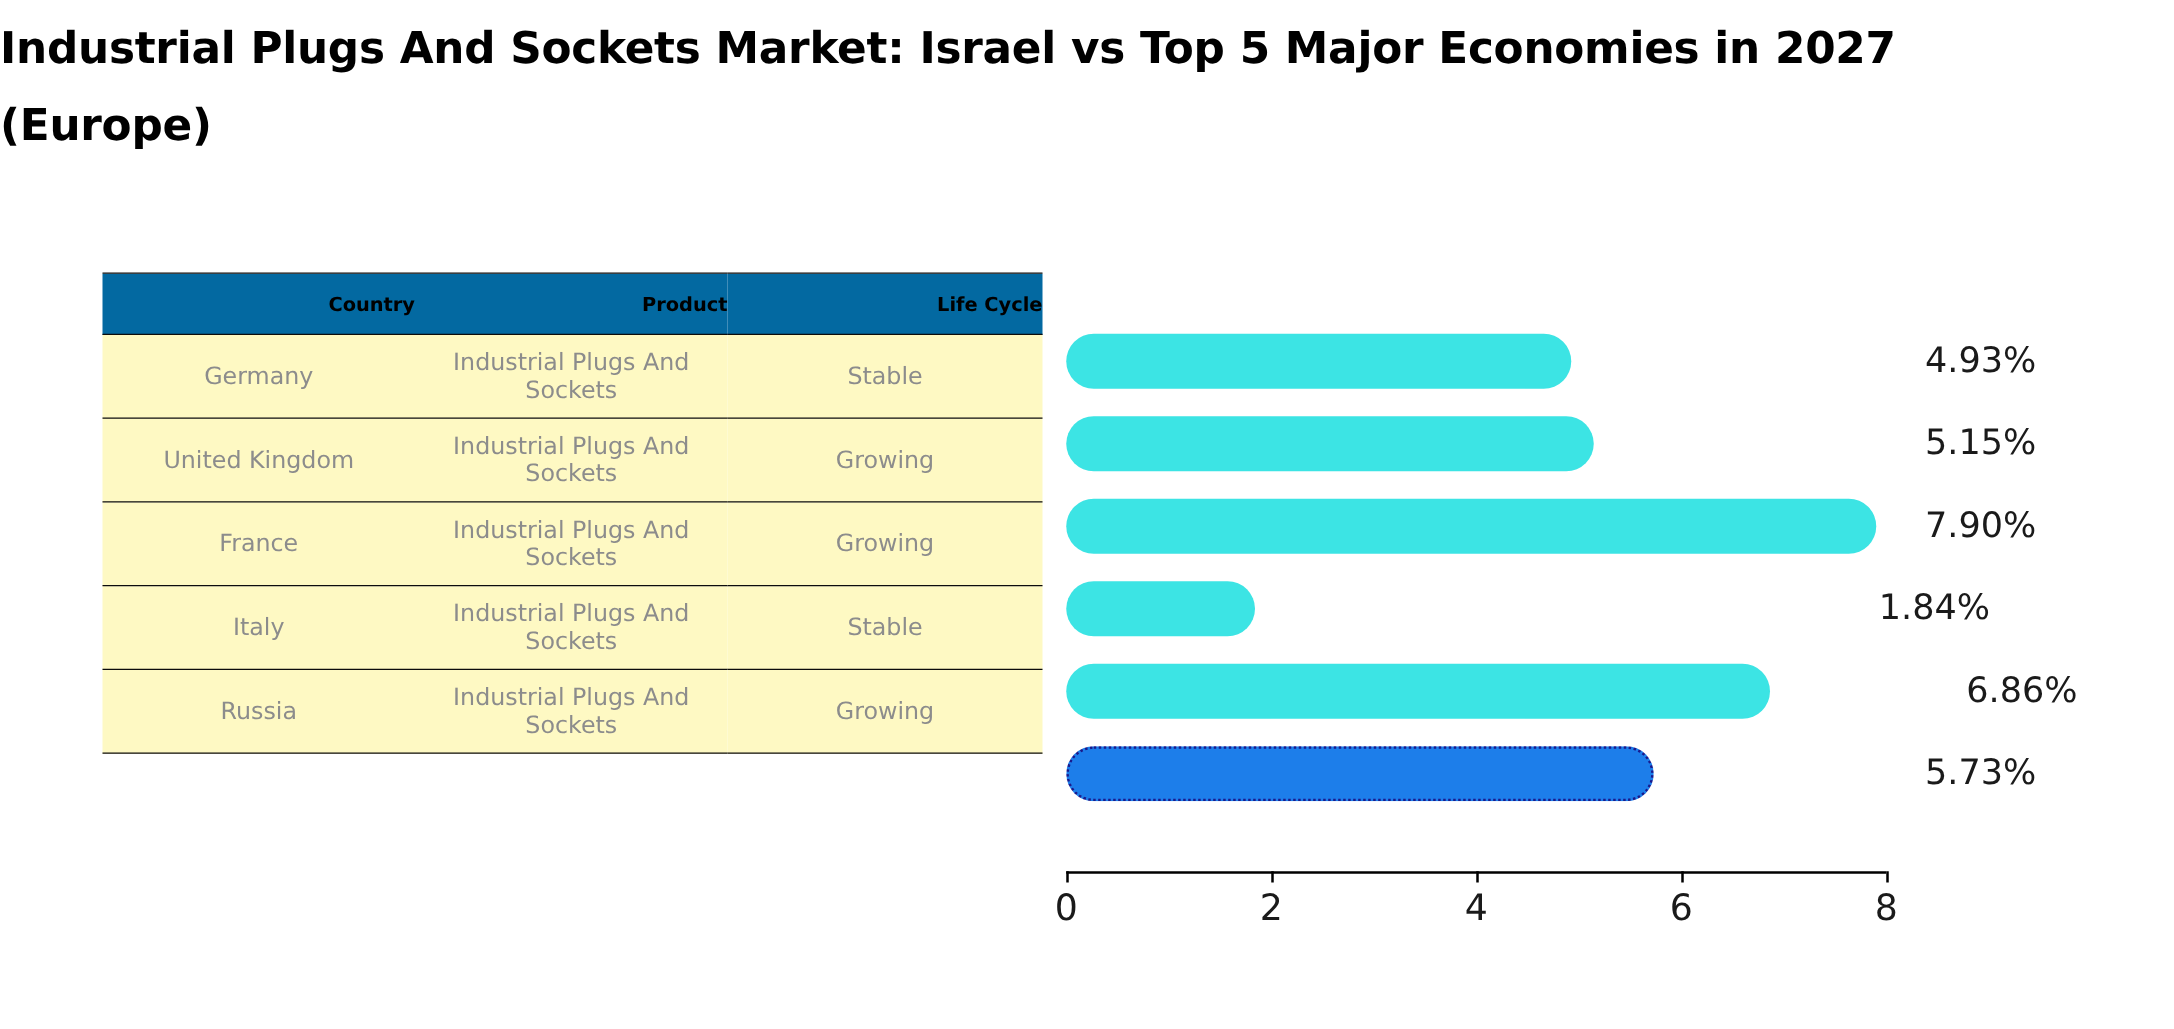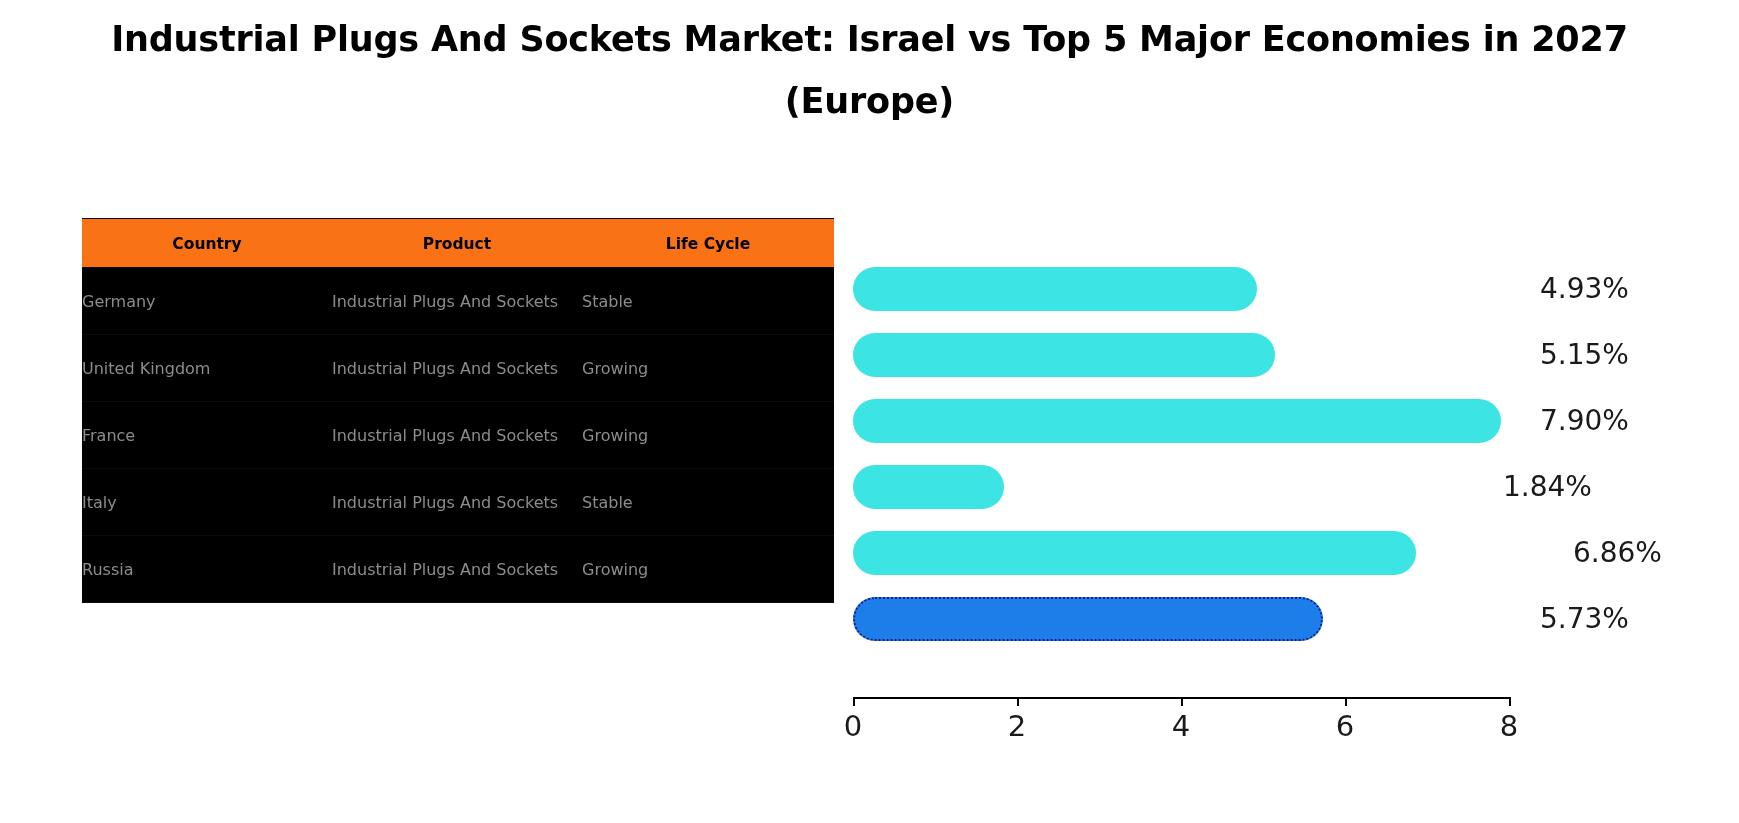--- a/index.html
+++ b/index.html
@@ -14,21 +14,20 @@
     font-family: "DejaVu Sans", sans-serif;
     overflow: hidden;
   }
 
   
   #title-block {
     position: absolute;
     top: 8px;
     left: 0;
     width: 1739px;
-    text-align: center;
   }
   #chart-title, #chart-subtitle {
     font-family: "DejaVu Sans", sans-serif;
     font-weight: bold;
     font-size: 35px;
     color: #000000;
     line-height: 62px;
     letter-spacing: -0.2px;
     white-space: nowrap;
   }
@@ -47,35 +46,36 @@
   }
   table.data-table col.c-country  { width: 250px; }
   table.data-table col.c-product  { width: 250px; }
   table.data-table col.c-lifecycle{ width: 252px; }
 
   table.data-table thead th {
     font-family: "DejaVu Sans", sans-serif;
     font-size: 15.5px;
     font-weight: bold;
     color: #000000;
-    text-align: center;
+    text-align: right;
     padding: 16px 0 14px 0;
     border-top: 1.6px solid #0c0c0c;
     border-bottom: 1.6px solid #0c0c0c;
-    background: #f97316;
+    background: #0369a1;
   }
   table.data-table tbody td {
     font-family: "DejaVu Sans", sans-serif;
-    font-size: 16px;
+    font-size: 19px;
     color: #8c8c8c;
+    text-align: center;
     padding: 0;
     height: 66px;
     vertical-align: middle;
     border-bottom: 1.6px solid #0c0c0c;
-    background: #000000;
+    background: #fef9c3;
   }
   table.data-table tbody tr.highlight-row td {
     color: #2a7fd4;
   }
 
   
   #chart-panel {
     position: absolute;
     left: 853px;
     top: 255px;

